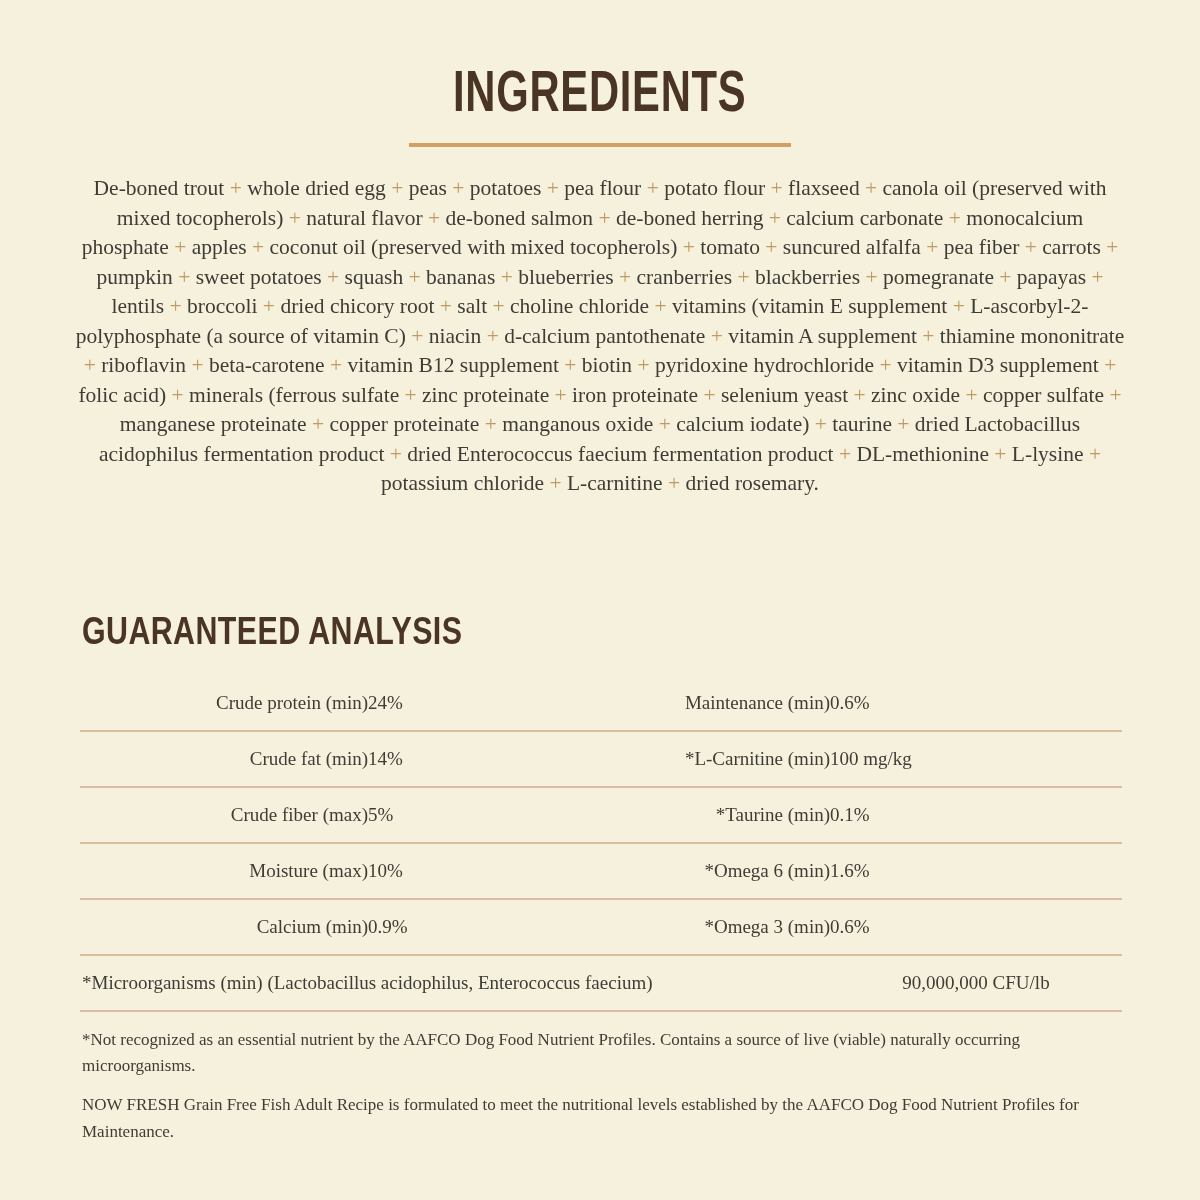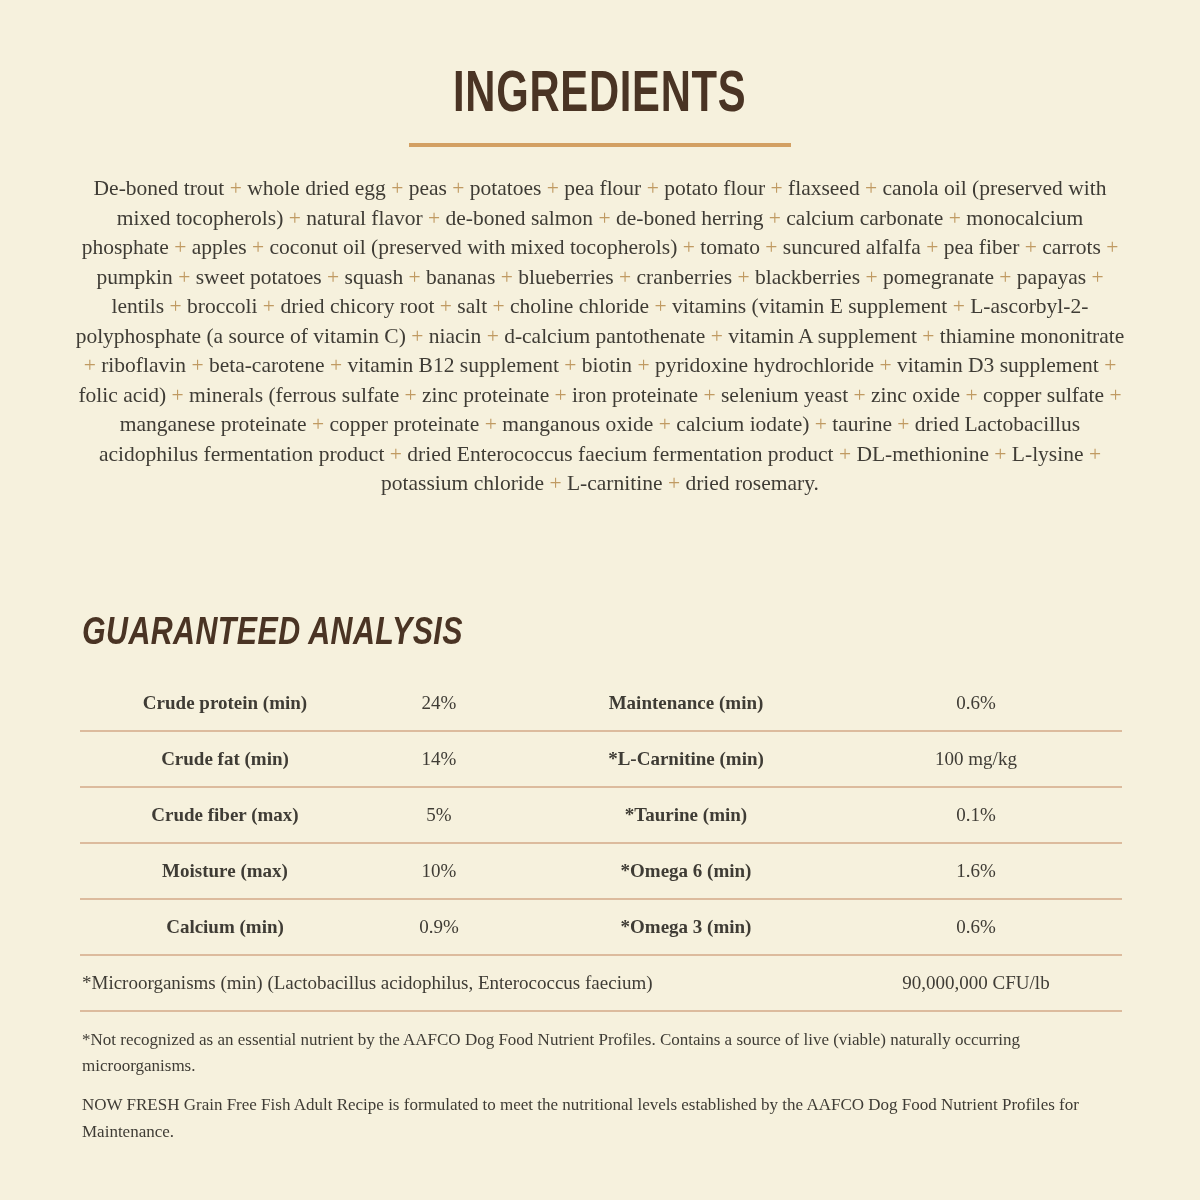--- a/index.html
+++ b/index.html
@@ -44,43 +44,43 @@
     margin: 27px auto 0;
     text-align: center;
     font-size: 21.5px;
     line-height: 29.5px;
     color: var(--body-text);
   }
   .ingredients-text .plus { color: var(--plus-sign); }
 
   
   .analysis-section { position: absolute; top: 610px; left: 0; right: 0; }
-  h2.ga-title { margin-left: 82px; line-height: 1.15; font-style: italic; }
+  h2.ga-title { margin-left: 82px; line-height: 1.15; }
   h2.ga-title .condensed {
     display: inline-block;
     font-family: "Liberation Sans", "DejaVu Sans", sans-serif;
     font-weight: 700;
     font-size: 38px;
     letter-spacing: 0.5px;
     color: var(--heading);
     transform: scaleX(0.80);
     transform-origin: left center;
     white-space: nowrap;
   }
   .ga-table { margin: 22px 78px 0 80px; }
   .ga-row {
     display: grid;
     grid-template-columns: 288px 142px 30px 290px 1fr;
     align-items: center;
     min-height: 56px;
     border-bottom: 2px solid var(--table-divider);
     font-size: 19px;
   }
-  .ga-row .cell-label { text-align: center; padding-left: 2px; font-weight: bold; }
-  .ga-row .cell-value { text-align: center; }
+  .ga-row .cell-label { text-align: right; padding-left: 2px; }
+  .ga-row .cell-value { text-align: left; }
   .ga-row-full {
     display: grid;
     grid-template-columns: 1fr 292px;
     align-items: center;
     min-height: 56px;
     border-bottom: 2px solid var(--table-divider);
     font-size: 19px;
   }
   .ga-row-full .cell-label { text-align: left; padding-left: 2px; font-family: Liberation Serif, serif; }
   .ga-row-full .cell-value { text-align: center; }

